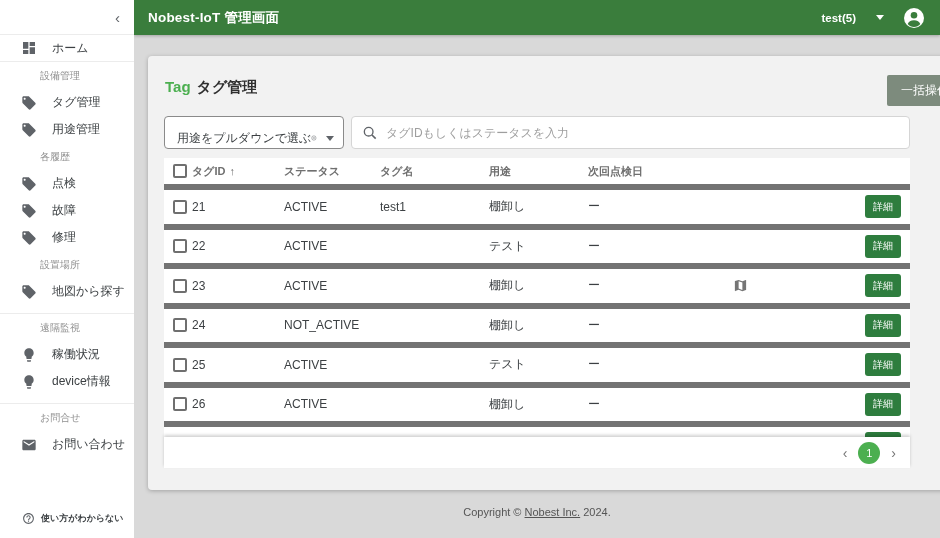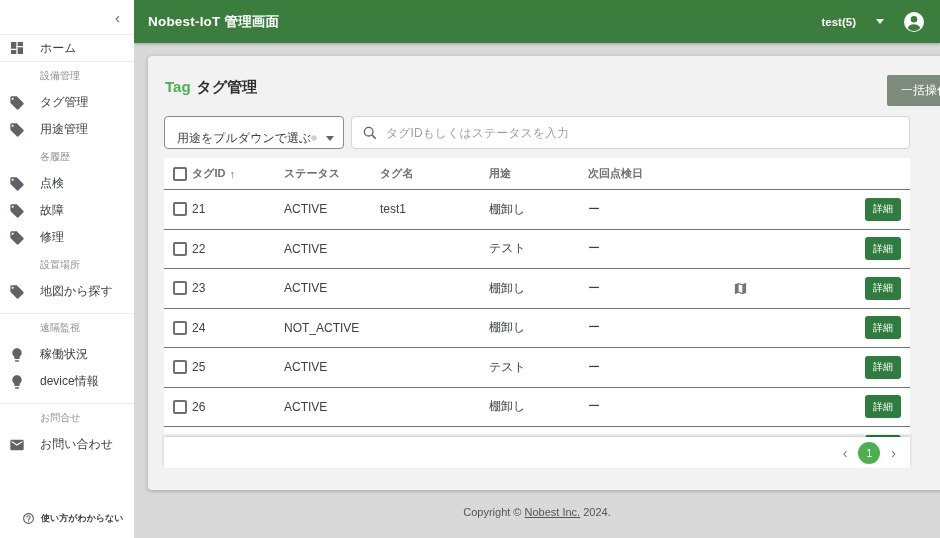--- a/index.html
+++ b/index.html
@@ -1,39 +1,39 @@
 <!DOCTYPE html>
 <html><head>
 <meta charset="utf-8">
 <style>
   * { margin:0; padding:0; box-sizing:border-box; }
   html,body { width:940px; height:538px; overflow:hidden;
     font-family:"Liberation Sans","DejaVu Sans",sans-serif; background:#d9d9d9; }
 
   
-  .appbar { position:absolute; left:134px; top:0; width:806px; height:43px;
+  .appbar { position:absolute; left:134px; top:0; width:806px; height:35px;
     background:#3a7d3c; display:flex; align-items:center; padding:0 14px; z-index:3;
     box-shadow:0 1px 3px rgba(0,0,0,.25); }
   .appbar-title { color:#fff; font-size:13.5px; font-weight:bold; letter-spacing:.2px; }
   .appbar-right { margin-left:auto; display:flex; align-items:center; gap:10px; }
   .user-menu { display:flex; align-items:center; gap:20px; color:#fff; font-size:11.5px;
     font-weight:bold; cursor:pointer; }
   .caret-down { width:0; height:0; border-left:4px solid transparent;
     border-right:4px solid transparent; border-top:5px solid #fff; display:inline-block; }
   .avatar { width:24px; height:24px; margin-left:8px; }
 
   
   .sidebar { position:absolute; left:0; top:0; width:134px; height:538px; background:#fff;
     z-index:4; }
   .sidebar-top { height:35px; border-bottom:1px solid #ececec; display:flex;
     align-items:center; justify-content:flex-end; padding-right:14px; }
   .collapse-btn { color:#5f6368; font-size:15px; line-height:1; cursor:pointer; }
   .side-home { height:36px; border-bottom:1px solid #ececec; display:flex;
     align-items:center; }
-  .side-item { height:27px; display:flex; align-items:center; cursor:pointer; }
+  .side-item { height:27px; display:flex; align-items:center; cursor:pointer;padding-left:12px; }
   .side-icon { width:16px; height:16px; margin-left:9px; flex:0 0 16px; fill:#5f6368; }
   .side-label { margin-left:15px; font-size:12px; color:#3c4043; white-space:nowrap; }
   .side-section { height:27px; display:flex; align-items:flex-end; padding-bottom:6px; }
   .side-section span { margin-left:40px; font-size:10px; color:#909090; white-space:nowrap; }
   .side-divider { border-top:1px solid #ececec; margin:8px 0 0 0; }
   .side-help { position:absolute; left:0; bottom:8px; width:134px; height:24px;
     display:flex; align-items:center; cursor:pointer;margin-top:24px; }
   .side-help svg { width:13px; height:13px; margin-left:22px; fill:#5f6368; }
   .side-help span { margin-left:6px; font-size:9px; font-weight:bold; color:#3c4043; }
 
@@ -64,21 +64,21 @@
   .search-box { flex:1; height:33px; background:#fff; border:1px solid #d5d5d5;
     border-radius:4px; display:flex; align-items:center; padding:12px 10px; }
   .search-box svg { width:16px; height:16px; flex:0 0 16px; }
   .search-box input { border:none; outline:none; background:transparent; flex:1;
     margin-left:8px; font-size:12px; color:#3c4043; font-family:inherit; }
   .search-box input::placeholder { color:#9e9e9e; }
 
   
   .table-wrap { position:absolute; left:16px; top:102px; width:746px; height:279px;
     background:#fff; overflow:hidden; }
-  .trow { display:flex; align-items:center; border-bottom:1px solid #737373; }
+  .trow { display:flex; align-items:center; border-bottom:6px solid #737373; }
   .trow.head { height:32px; }
   .trow.body { height:39.5px; }
   .c-check { flex:0 0 28px; display:flex; align-items:center; padding-left:9px; }
   .cb { width:14px; height:14px; border:2px solid #6f6f6f; border-radius:2px;
     background:#fff; cursor:pointer; }
   .c-id { flex:0 0 92px; }
   .c-status { flex:0 0 96px; }
   .c-name { flex:0 0 109px; }
   .c-purpose { flex:0 0 99px; }
   .c-next { flex:0 0 115px; }

